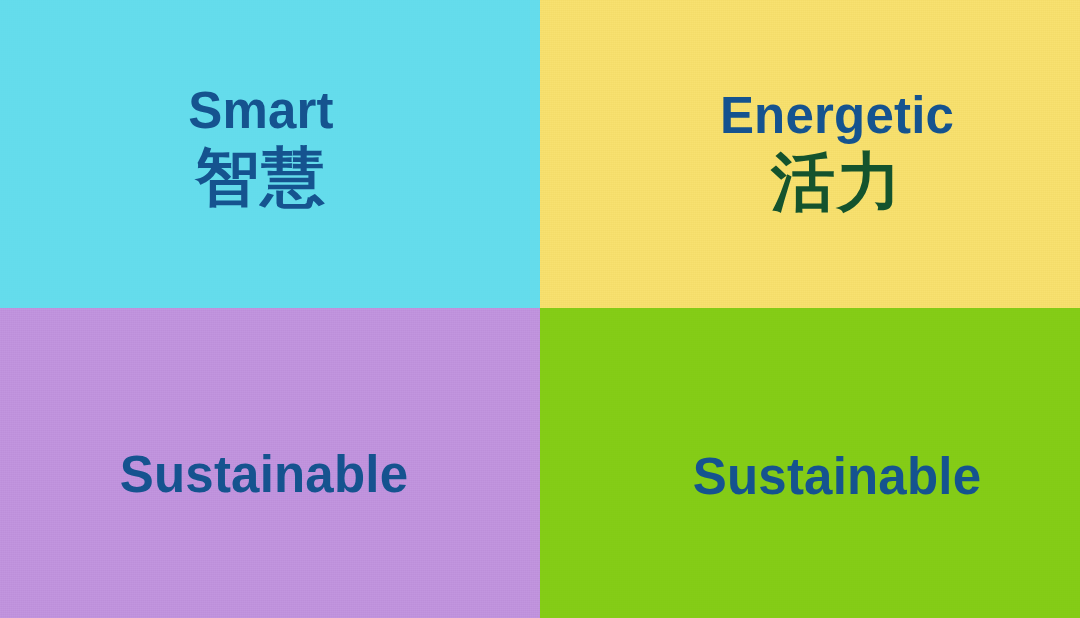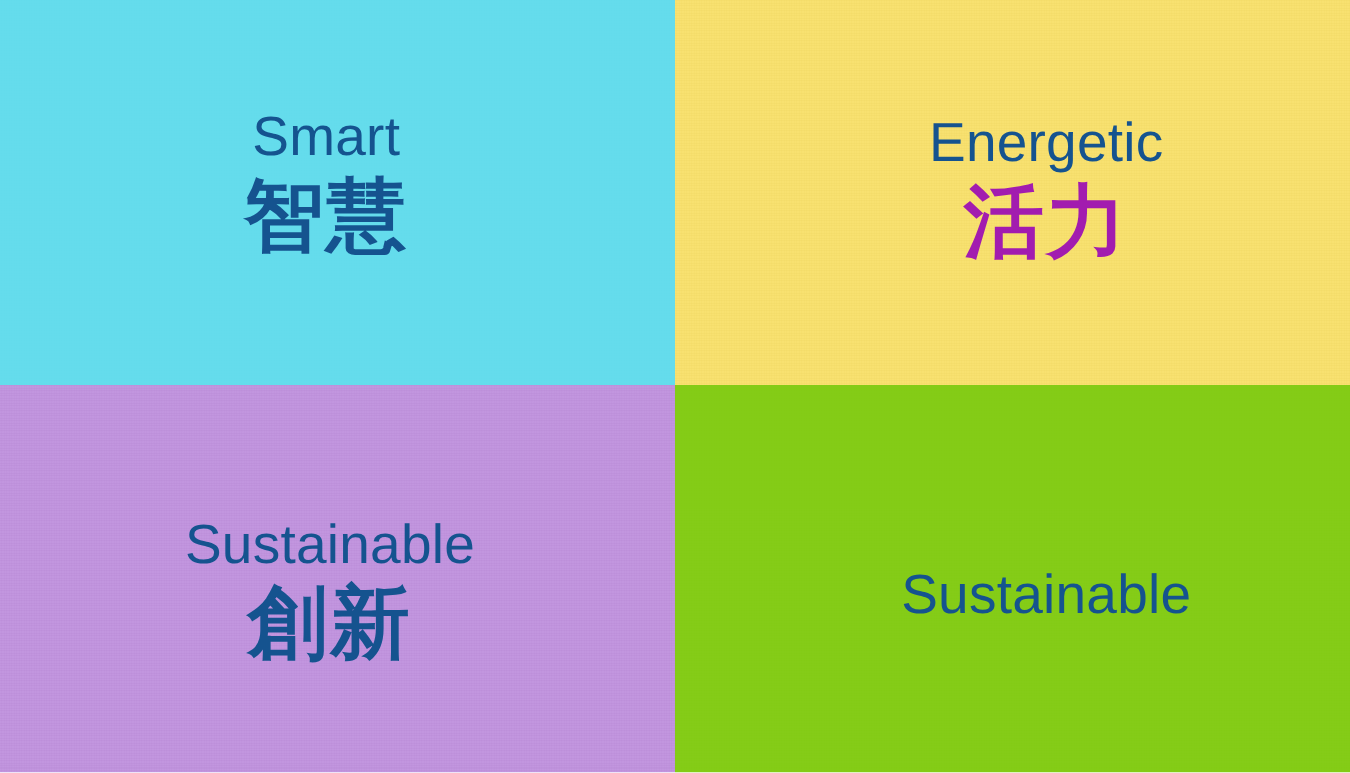--- a/index.html
+++ b/index.html
@@ -48,22 +48,22 @@
 
   .label-stack {
     position: relative;
     z-index: 2;
     text-align: center;
     line-height: 1;
   }
 
   .en {
     font-family: "Liberation Sans", sans-serif;
-    font-size: 44px;
-    font-weight: 400;
+    font-size: 51px;
+    font-weight: 700;
     letter-spacing: 0.2px;
     line-height: 1.0;
     white-space: nowrap;
   }
 
   .zh {
     font-family: "DejaVu Sans", "Liberation Sans", sans-serif;
     font-size: 64px;
     font-weight: 700;
     line-height: 1.06;
@@ -86,28 +86,27 @@
   <div class="quad flat q-smart" style="background-color: rgb(100, 220, 236);">
     <div class="label-stack">
       <div class="en" style="color: rgb(21, 83, 143);">Smart</div>
       <div class="zh" style="color: rgb(21, 83, 143);">智慧</div>
     </div>
   </div>
 
   <div class="quad q-energetic" style="background-color: rgb(248, 224, 107);">
     <div class="label-stack">
       <div class="en" style="color: rgb(21, 83, 143);">Energetic</div>
-      <div class="zh" style="color: #a21caf;">活力</div>
+      <div class="zh" style="color: #14532d;">活力</div>
     </div>
   </div>
 
   <div class="quad q-innovative" style="background-color: rgb(192, 146, 222);">
     <div class="label-stack">
       <div class="en" style="color: rgb(21, 83, 143);">Sustainable</div>
-      <div class="zh" style="color: rgb(21, 83, 143);">創新</div>
     </div>
   </div>
 
   <div class="quad flat q-sustainable" style="background-color: #84cc16;">
     <div class="label-stack">
       <div class="en" style="color: rgb(21, 83, 143);">Sustainable</div>
     </div>
   </div>
 
 </div>

